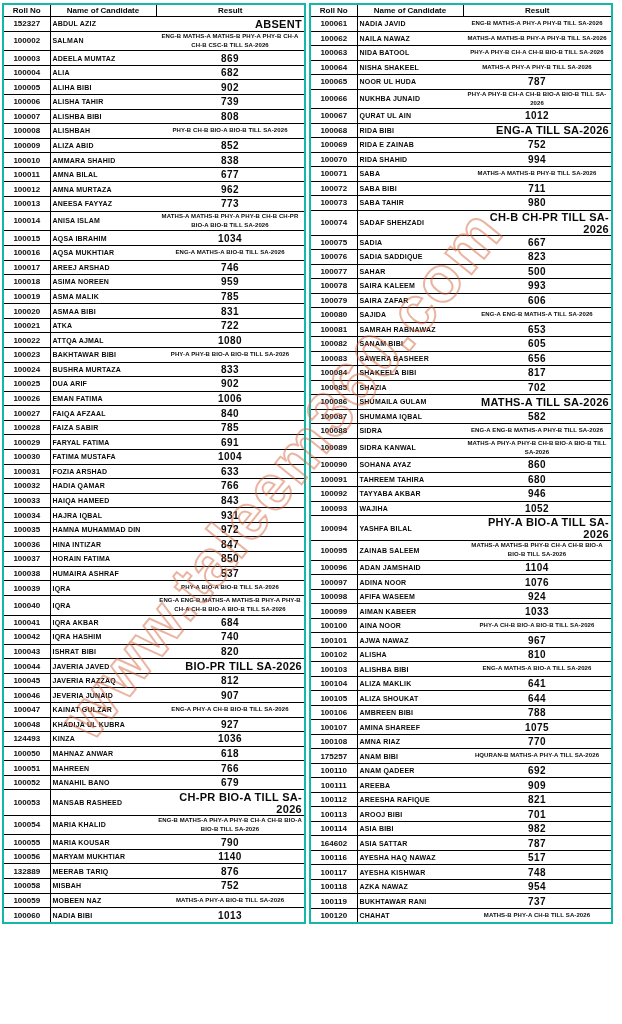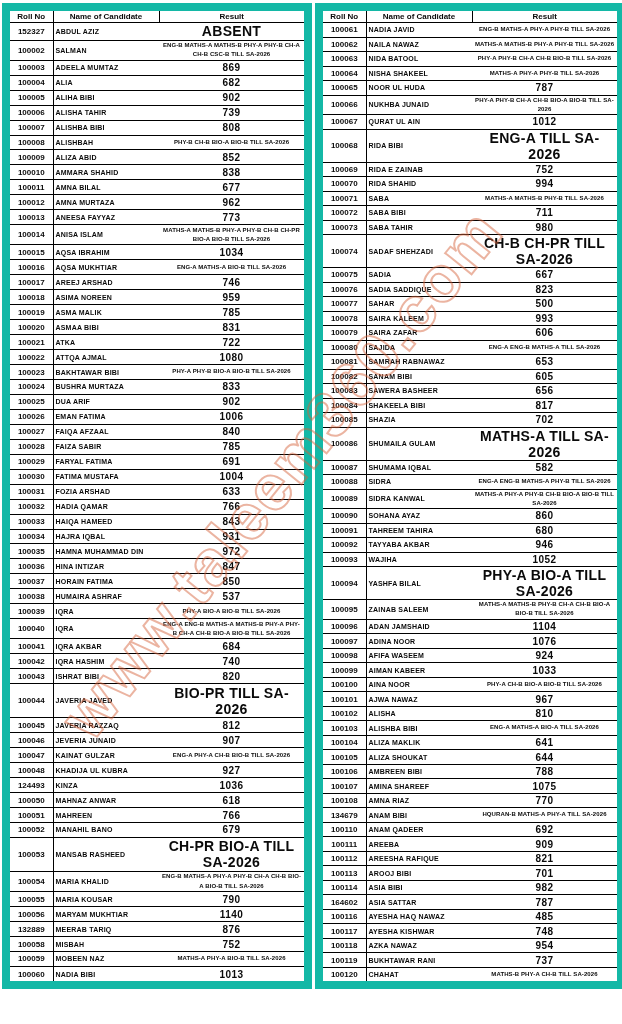--- a/index.html
+++ b/index.html
@@ -4,31 +4,31 @@
 <style>
   html,body{margin:0;padding:0;background:#ffffff;}
   .page{position:relative;width:622px;height:1024px;overflow:hidden;background:#ffffff;
         font-family:"Liberation Sans",sans-serif;color:#0a0a0a;}
   .header{padding-top:12px;text-align:center;}
   .title{font-size:14px;font-weight:bold;letter-spacing:0.2px;}
   .subtitle-row{position:relative;font-size:11px;margin-top:1px;height:14px;}
   .pg-label{position:absolute;right:56px;top:1px;font-size:6px;font-weight:bold;color:#333;}
   .pg-num{position:absolute;right:24px;top:1px;font-size:9px;font-weight:bold;}
   .tables{display:flex;gap:3px;padding:0 2px;margin-top:3px;}
-  table.gazette{border-collapse:collapse;width:260px;table-layout:fixed;border:8px solid #14b8a6;}
+  table.gazette{border-collapse:collapse;width:260px;table-layout:fixed;border:2px solid #14b8a6;}
   table.gazette th{border:1px solid #000;font-size:8px;font-weight:bold;padding:1px 0;background:#fff;}
   table.gazette td{border-top:1px solid #000;border-bottom:1px solid #000;height:13.5px;
                    padding:0 2px;vertical-align:middle;overflow:hidden;}
   td.roll{border-right:1px solid #000;font-size:8px;font-weight:bold;text-align:center;width:47px;}
   col.c-roll{width:47px;} col.c-name{width:106px;} col.c-res{width:149px;}
   td.name{font-size:7px;font-weight:bold;letter-spacing:0.2px;white-space:nowrap;}
   td.res{text-align:center;font-weight:bold;}
   td.res.num{font-size:10px;letter-spacing:0.5px;}
   td.res.small{font-size:6px;line-height:1.55;letter-spacing:0.1px;}
-  td.res.big{font-size:14px;letter-spacing:0.3px;}
+  td.res.big{font-size:11px;letter-spacing:0.3px;text-align:right;}
   .watermark{position:absolute;left:46px;top:706px;transform:rotate(-51deg);transform-origin:0 0;
              font-size:64px;font-weight:bold;letter-spacing:2px;white-space:nowrap;
              color:transparent;-webkit-text-stroke:2px rgba(214,98,58,0.48);
              z-index:5;pointer-events:none;}
 </style>
 </head>
 <body>
 
 <div class="page">
 
@@ -602,21 +602,21 @@
             <td class="roll">100107</td>
             <td class="name">AMINA SHAREEF</td>
             <td class="res num">1075</td>
           </tr>
           <tr>
             <td class="roll">100108</td>
             <td class="name">AMNA RIAZ</td>
             <td class="res num">770</td>
           </tr>
           <tr>
-            <td class="roll">134679</td>
+            <td class="roll">175257</td>
             <td class="name">ANAM BIBI</td>
             <td class="res small">HQURAN-B MATHS-A PHY-A TILL SA-2026</td>
           </tr>
           <tr>
             <td class="roll">100110</td>
             <td class="name">ANAM QADEER</td>
             <td class="res num">692</td>
           </tr>
           <tr>
             <td class="roll">100111</td>
@@ -639,21 +639,21 @@
             <td class="res num">982</td>
           </tr>
           <tr>
             <td class="roll">164602</td>
             <td class="name">ASIA SATTAR</td>
             <td class="res num">787</td>
           </tr>
           <tr>
             <td class="roll">100116</td>
             <td class="name">AYESHA HAQ NAWAZ</td>
-            <td class="res num">485</td>
+            <td class="res num">517</td>
           </tr>
           <tr>
             <td class="roll">100117</td>
             <td class="name">AYESHA KISHWAR</td>
             <td class="res num">748</td>
           </tr>
           <tr>
             <td class="roll">100118</td>
             <td class="name">AZKA NAWAZ</td>
             <td class="res num">954</td>

